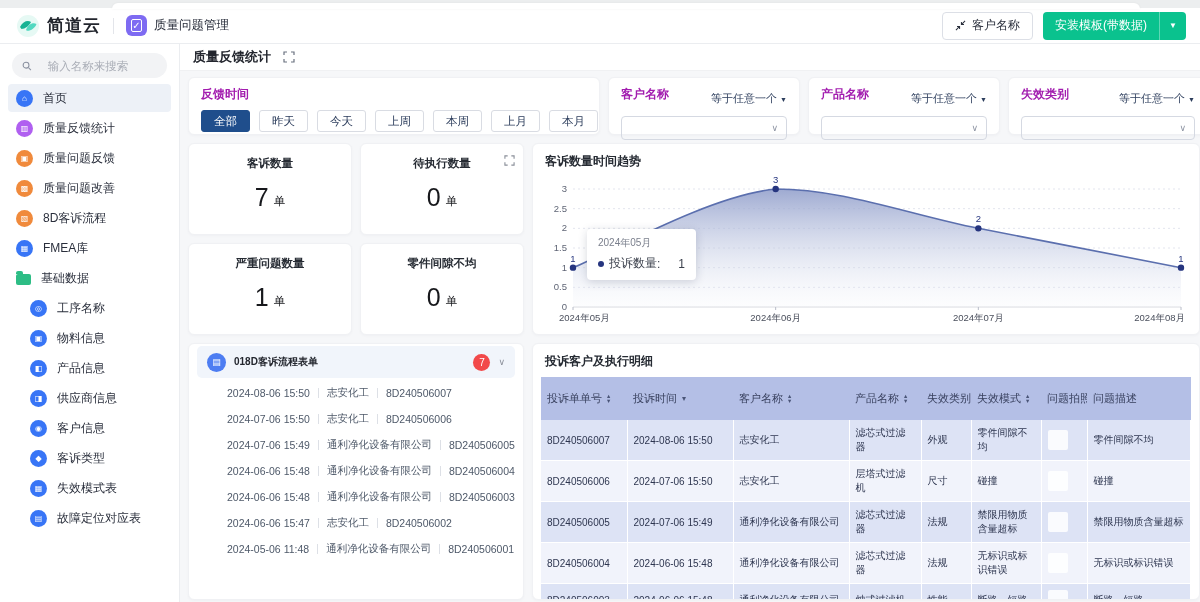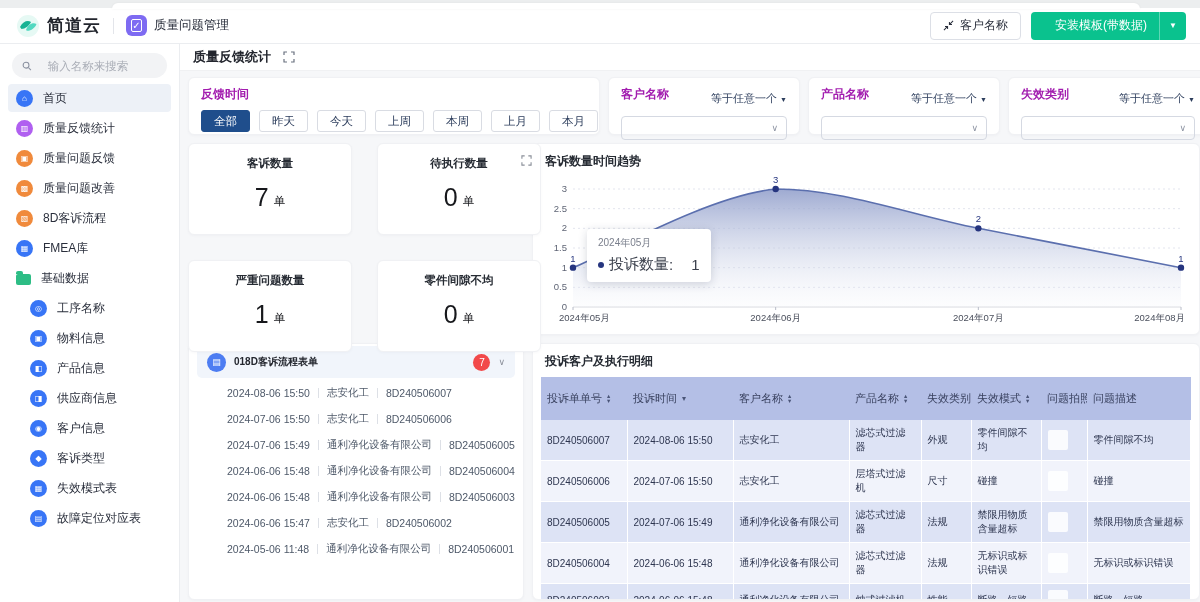--- a/index.html
+++ b/index.html
@@ -16,21 +16,21 @@
   .logo { width:24px; height:24px; margin-right:7px; display:inline-flex; }
   .brand-name { font-size:17px; font-weight:700; color:#23262e; letter-spacing:1px; }
   .vdiv { width:1px; height:16px; background:#e3e5ea; margin:0 12px; }
   .app { display:flex; align-items:center; gap:7px; cursor:pointer; }
   .app-ic { width:21px; height:21px; background:#7e6bf2; border-radius:6px; display:flex; align-items:center; justify-content:center; }
   .app-ic i { font-style:normal; color:#fff; font-size:10px; border:1px solid #fff; border-radius:2px; width:11px; height:13px; line-height:12px; text-align:center; }
   .app-name { font-size:12.5px; color:#2a2f3c; }
   .spacer { flex:1; }
   .btn-exit { display:flex; align-items:center; gap:6px; height:28px; padding:0 12px; background:#fff; border:1px solid #dcdfe6; border-radius:4px; font-size:12px; color:#2a2f3c; cursor:pointer; font-family:inherit; }
   .btn-install { display:flex; align-items:center; height:28px; margin-left:10px; background:#0ac28e; border-radius:4px; color:#fff; font-size:12px; cursor:pointer; }
-  .btn-install .lbl { padding:0 12px;margin-left:12px; }
+  .btn-install .lbl { padding:0 12px; }
   .btn-install .divi { width:1px; height:28px; background:rgba(255,255,255,.35); }
   .btn-install .car { padding:0 9px; font-size:8px; }
 
   
   .bodyrow { display:flex; height:558px; }
   .sidebar { width:180px; background:#fff; border-right:1px solid #ebedf0; overflow:hidden; flex:none; }
   .search { margin:9px 12px 6px; height:25px; background:#f2f3f5; border-radius:13px; display:flex; align-items:center; padding:0 10px; gap:16px; }
   .search input { border:none; outline:none; background:transparent; font-size:11.5px; width:100%; color:#2a2f3c; font-family:inherit; }
   .search input::placeholder { color:#a9adb6; }
   .nav-item { display:flex; align-items:center; gap:10px; height:28px; margin:2px 8px; padding-left:8px; border-radius:4px; cursor:pointer; }
@@ -59,33 +59,33 @@
   .f-card { width:192px; flex:none; padding:8px 12px 9px; }
   .f-card:last-child { width:200px; }
   .f-head { display:flex; justify-content:space-between; align-items:center; margin-bottom:6px; }
   .f-op { font-size:11px; color:#2c3d5c; cursor:pointer; white-space:nowrap; }
   .f-op i { font-style:normal; font-size:7px; }
   .f-select { height:24px; border:1px solid #d5d9e2; border-radius:4px; display:flex; align-items:center; justify-content:flex-end; padding:0 8px; cursor:pointer; }
   .sel-chev { color:#8b92a1; font-size:9px; }
 
   
   .midrow { display:flex; gap:8px; margin-bottom:8px; height:192px; }
-  .stats { width:336px; flex:none; display:grid; grid-template-columns:164px 164px; grid-template-rows:92px 92px; gap:25px; }
+  .stats { width:336px; flex:none; display:grid; grid-template-columns:164px 164px; grid-template-rows:92px 92px; gap:8px; }
   .stat-card { position:relative; display:flex; flex-direction:column; }
   .stat-label { text-align:center; font-size:11.5px; font-weight:700; color:#262b33; padding-top:12px; }
   .stat-value { flex:1; display:flex; align-items:center; justify-content:center; gap:5px; padding-bottom:10px; }
   .stat-num { font-size:25px; font-weight:500; color:#17181c; }
   .stat-unit { font-size:11.5px; color:#17181c; margin-top:8px; }
   .stat-exp { position:absolute; top:8px; right:8px; }
 
   .chart-card { flex:1; overflow:hidden; }
   .chart-wrap { position:relative; padding:0 12px; }
   .tooltip { position:absolute; left:54px; top:54px; background:#fff; border-radius:4px; box-shadow:0 2px 10px rgba(30,40,70,.18); padding:7px 11px 8px; min-width:92px; }
   .tt-title { font-size:10px; color:#7a7f8c; margin-bottom:5px; }
-  .tt-row { display:flex; align-items:center; font-size:15px; color:#3c414d;text-align:center; }
+  .tt-row { display:flex; align-items:center; font-size:12px; color:#3c414d;text-align:center; }
   .tt-dot { width:6px; height:6px; border-radius:50%; background:#26357f; margin-right:5px; }
   .tt-val { margin-left:18px; }
 
   
   .botrow { display:flex; gap:8px; height:257px; }
   .list-card { width:336px; flex:none; overflow:hidden; }
   .group-head { margin:2px 8px 2px; height:32px; background:#f1f5fb; border-radius:5px; display:flex; align-items:center; padding:0 10px; gap:8px; cursor:pointer; }
   .g-ic { width:19px; height:19px; border-radius:50%; background:#4d7df2; color:#fff; font-size:9px; display:flex; align-items:center; justify-content:center; }
   .g-name { font-size:10px; font-weight:700; color:#23262e; flex:1; }
   .g-badge { min-width:17px; height:17px; border-radius:9px; background:#f2494a; color:#fff; font-size:10px; display:flex; align-items:center; justify-content:center; padding:0 3px; }

